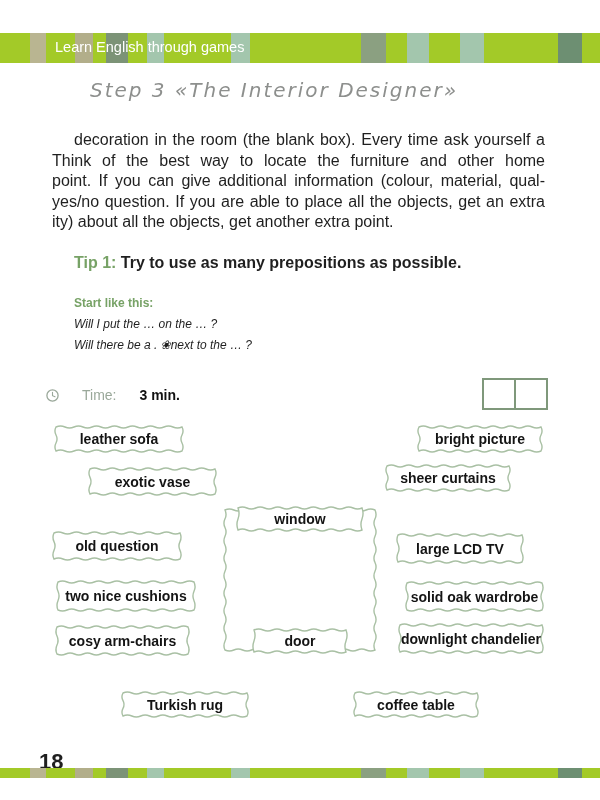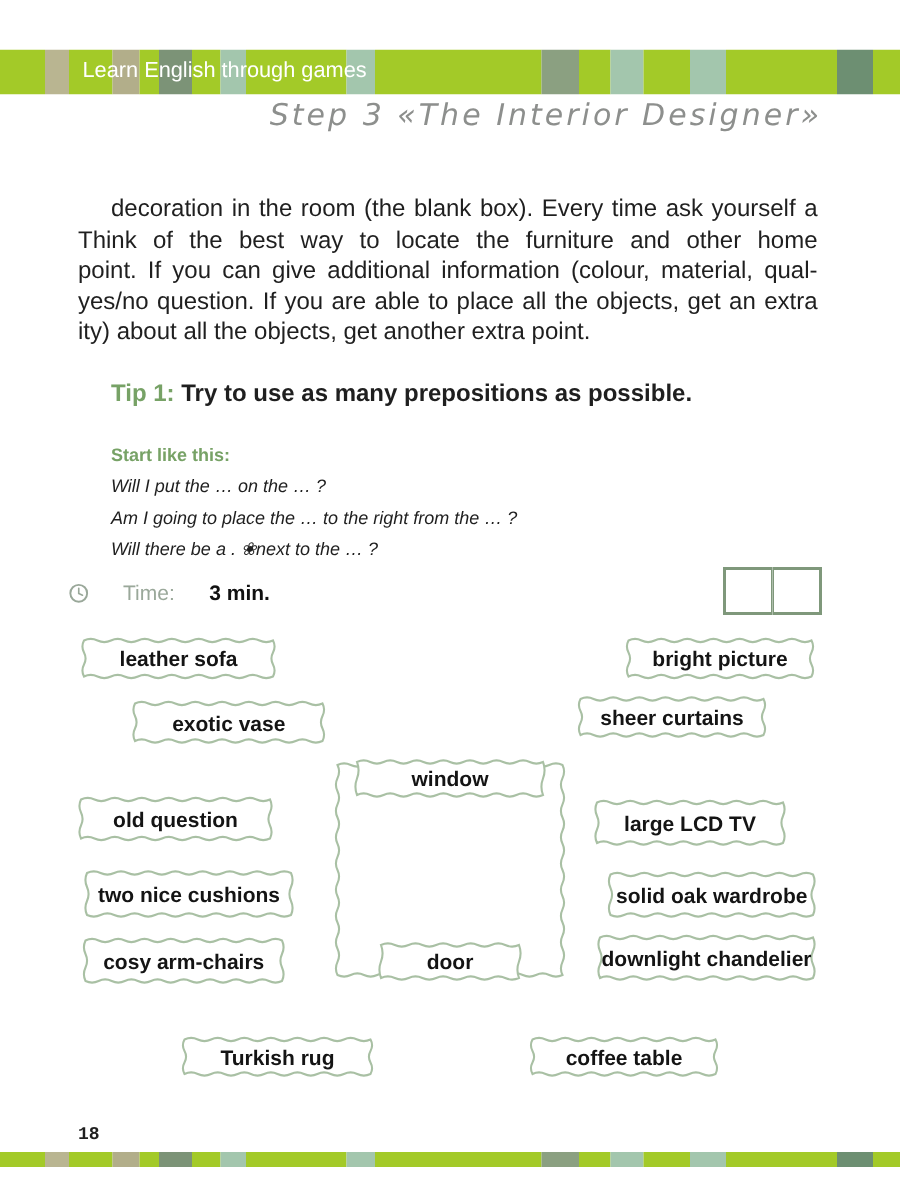--- a/index.html
+++ b/index.html
@@ -4,21 +4,21 @@
 <style>
   html,body{margin:0;padding:0;background:#ffffff;}
   body{width:600px;height:800px;position:relative;overflow:hidden;
        font-family:"Liberation Sans",sans-serif;color:#1f1f1f;}
   .band{position:absolute;left:0;width:600px;display:flex;overflow:hidden;}
   .band-top{top:33px;height:30px;}
   .band-bottom{top:768px;height:10px;}
   .band .seg{height:100%;}
   .band-label{position:absolute;left:55px;top:39px;color:#ffffff;
       font-weight:normal;font-size:14.5px;z-index:2;}
-  .page-title{position:absolute;left:0;top:64px;width:548px;text-align:right;
+  .page-title{position:absolute;left:0;top:78px;width:548px;text-align:center;
       font-family:"DejaVu Sans",sans-serif;font-style:italic;color:#8d8f8d;
       font-size:20px;letter-spacing:2px;}
   .intro{position:absolute;left:52px;top:130px;width:493px;
       font-size:16px;line-height:20.5px;}
   .intro .line{text-align:justify;text-align-last:justify;white-space:normal;}
   .intro .line:first-child{text-indent:22px;}
   .intro .line:last-child{text-align-last:left;}
   .tip-line{position:absolute;left:74px;top:254px;font-size:16px;font-weight:bold;}
   .tip-label{color:#77a266;margin-top:33px;}
   .start-block{position:absolute;left:74px;top:293px;font-size:12px;line-height:21px;}
@@ -28,21 +28,21 @@
       display:flex;align-items:center;gap:23px;}
   .timer-value{color:#111;font-weight:bold;}
   .score-table{position:absolute;left:482px;top:378px;display:flex;}
   .score-cell{width:30px;height:28px;border:2px solid #7f987b;background:#fff;}
   .score-cell:first-child{border-right:1px solid #7f987b;}
   .score-cell:last-child{border-left:1px solid #7f987b;}
   .wavy{position:absolute;display:flex;align-items:center;justify-content:center;}
   .wavy>svg{position:absolute;left:0;top:0;}
   .wavy>.lbl{position:relative;z-index:1;font-weight:bold;font-size:14px;color:#141414;}
   .room{background:transparent;}
-  .page-number{position:absolute;left:52px;top:749px;font-size:12px;font-weight:bold;font-family:Liberation Mono, monospace;}
+  .page-number{position:absolute;left:39px;top:749px;font-size:22px;font-weight:bold;}
 </style>
 </head>
 <body>
 
 <div class="band band-top">
     <div class="seg" style="width: 30px; background: rgb(163, 202, 40);"></div>
     <div class="seg" style="width: 16px; background: rgb(185, 181, 145);"></div>
     <div class="seg" style="width: 29px; background: rgb(163, 202, 40);"></div>
     <div class="seg" style="width: 18px; background: rgb(178, 174, 138);"></div>
     <div class="seg" style="width: 13px; background: rgb(163, 202, 40);"></div>
@@ -75,21 +75,20 @@
 
 <div class="tip-line">
   <span class="tip-label">Tip 1:</span>
   <span>Try to use as many prepositions as possible.</span>
 </div>
 
 <div class="start-block">
   <div class="start-heading">Start like this:</div>
   <div class="start-lines">
       <div class="line">Will I put the … on the … ?</div>
-      <div class="line">Am I going to place the … to the right from the … ?</div>
       <div class="line">Will there be a . ❀next to the … ?</div>
     </div>
 </div>
 
 <div class="timer-row">
   <svg width="13" height="13" viewBox="0 0 13 13">
     <circle cx="6.5" cy="6.5" r="5.6" fill="none" stroke="#9aa89a" stroke-width="1.3"></circle>
     <path d="M6.5 3.2 L6.5 6.7 L9 7.8" fill="none" stroke="#9aa89a" stroke-width="1.1" stroke-linecap="round"></path>
   </svg>
   <span class="timer-label">Time:</span>

